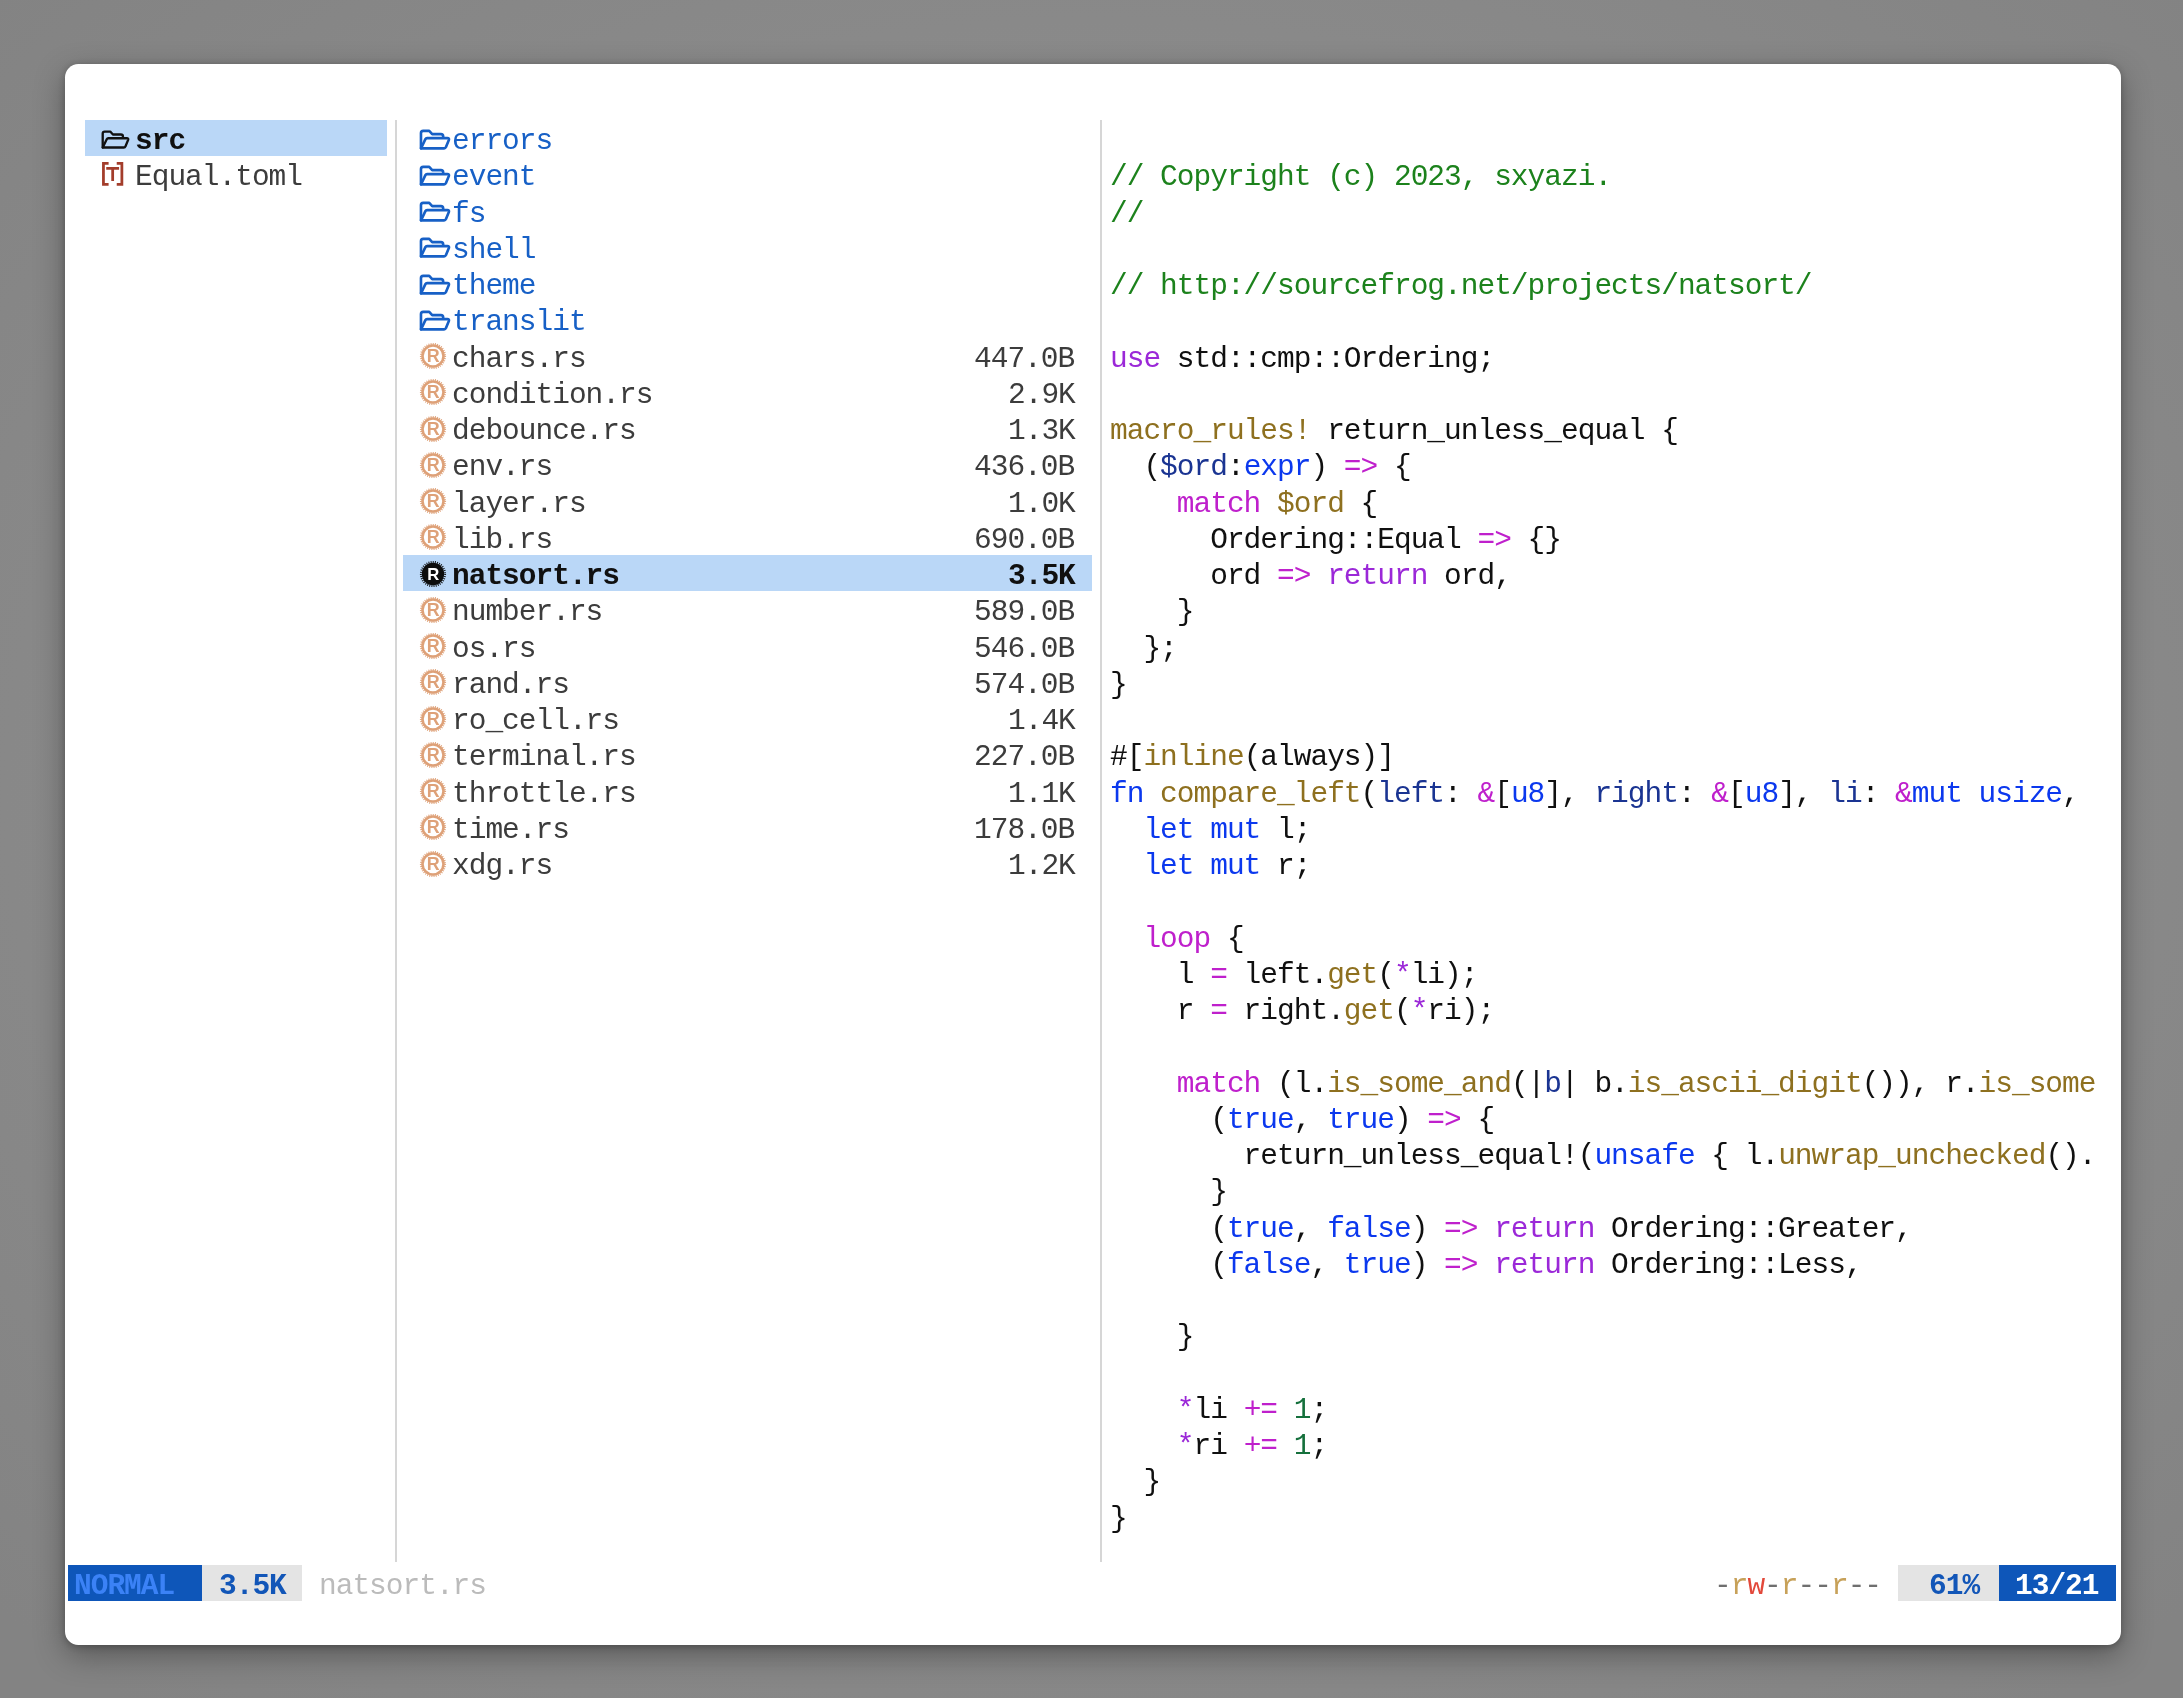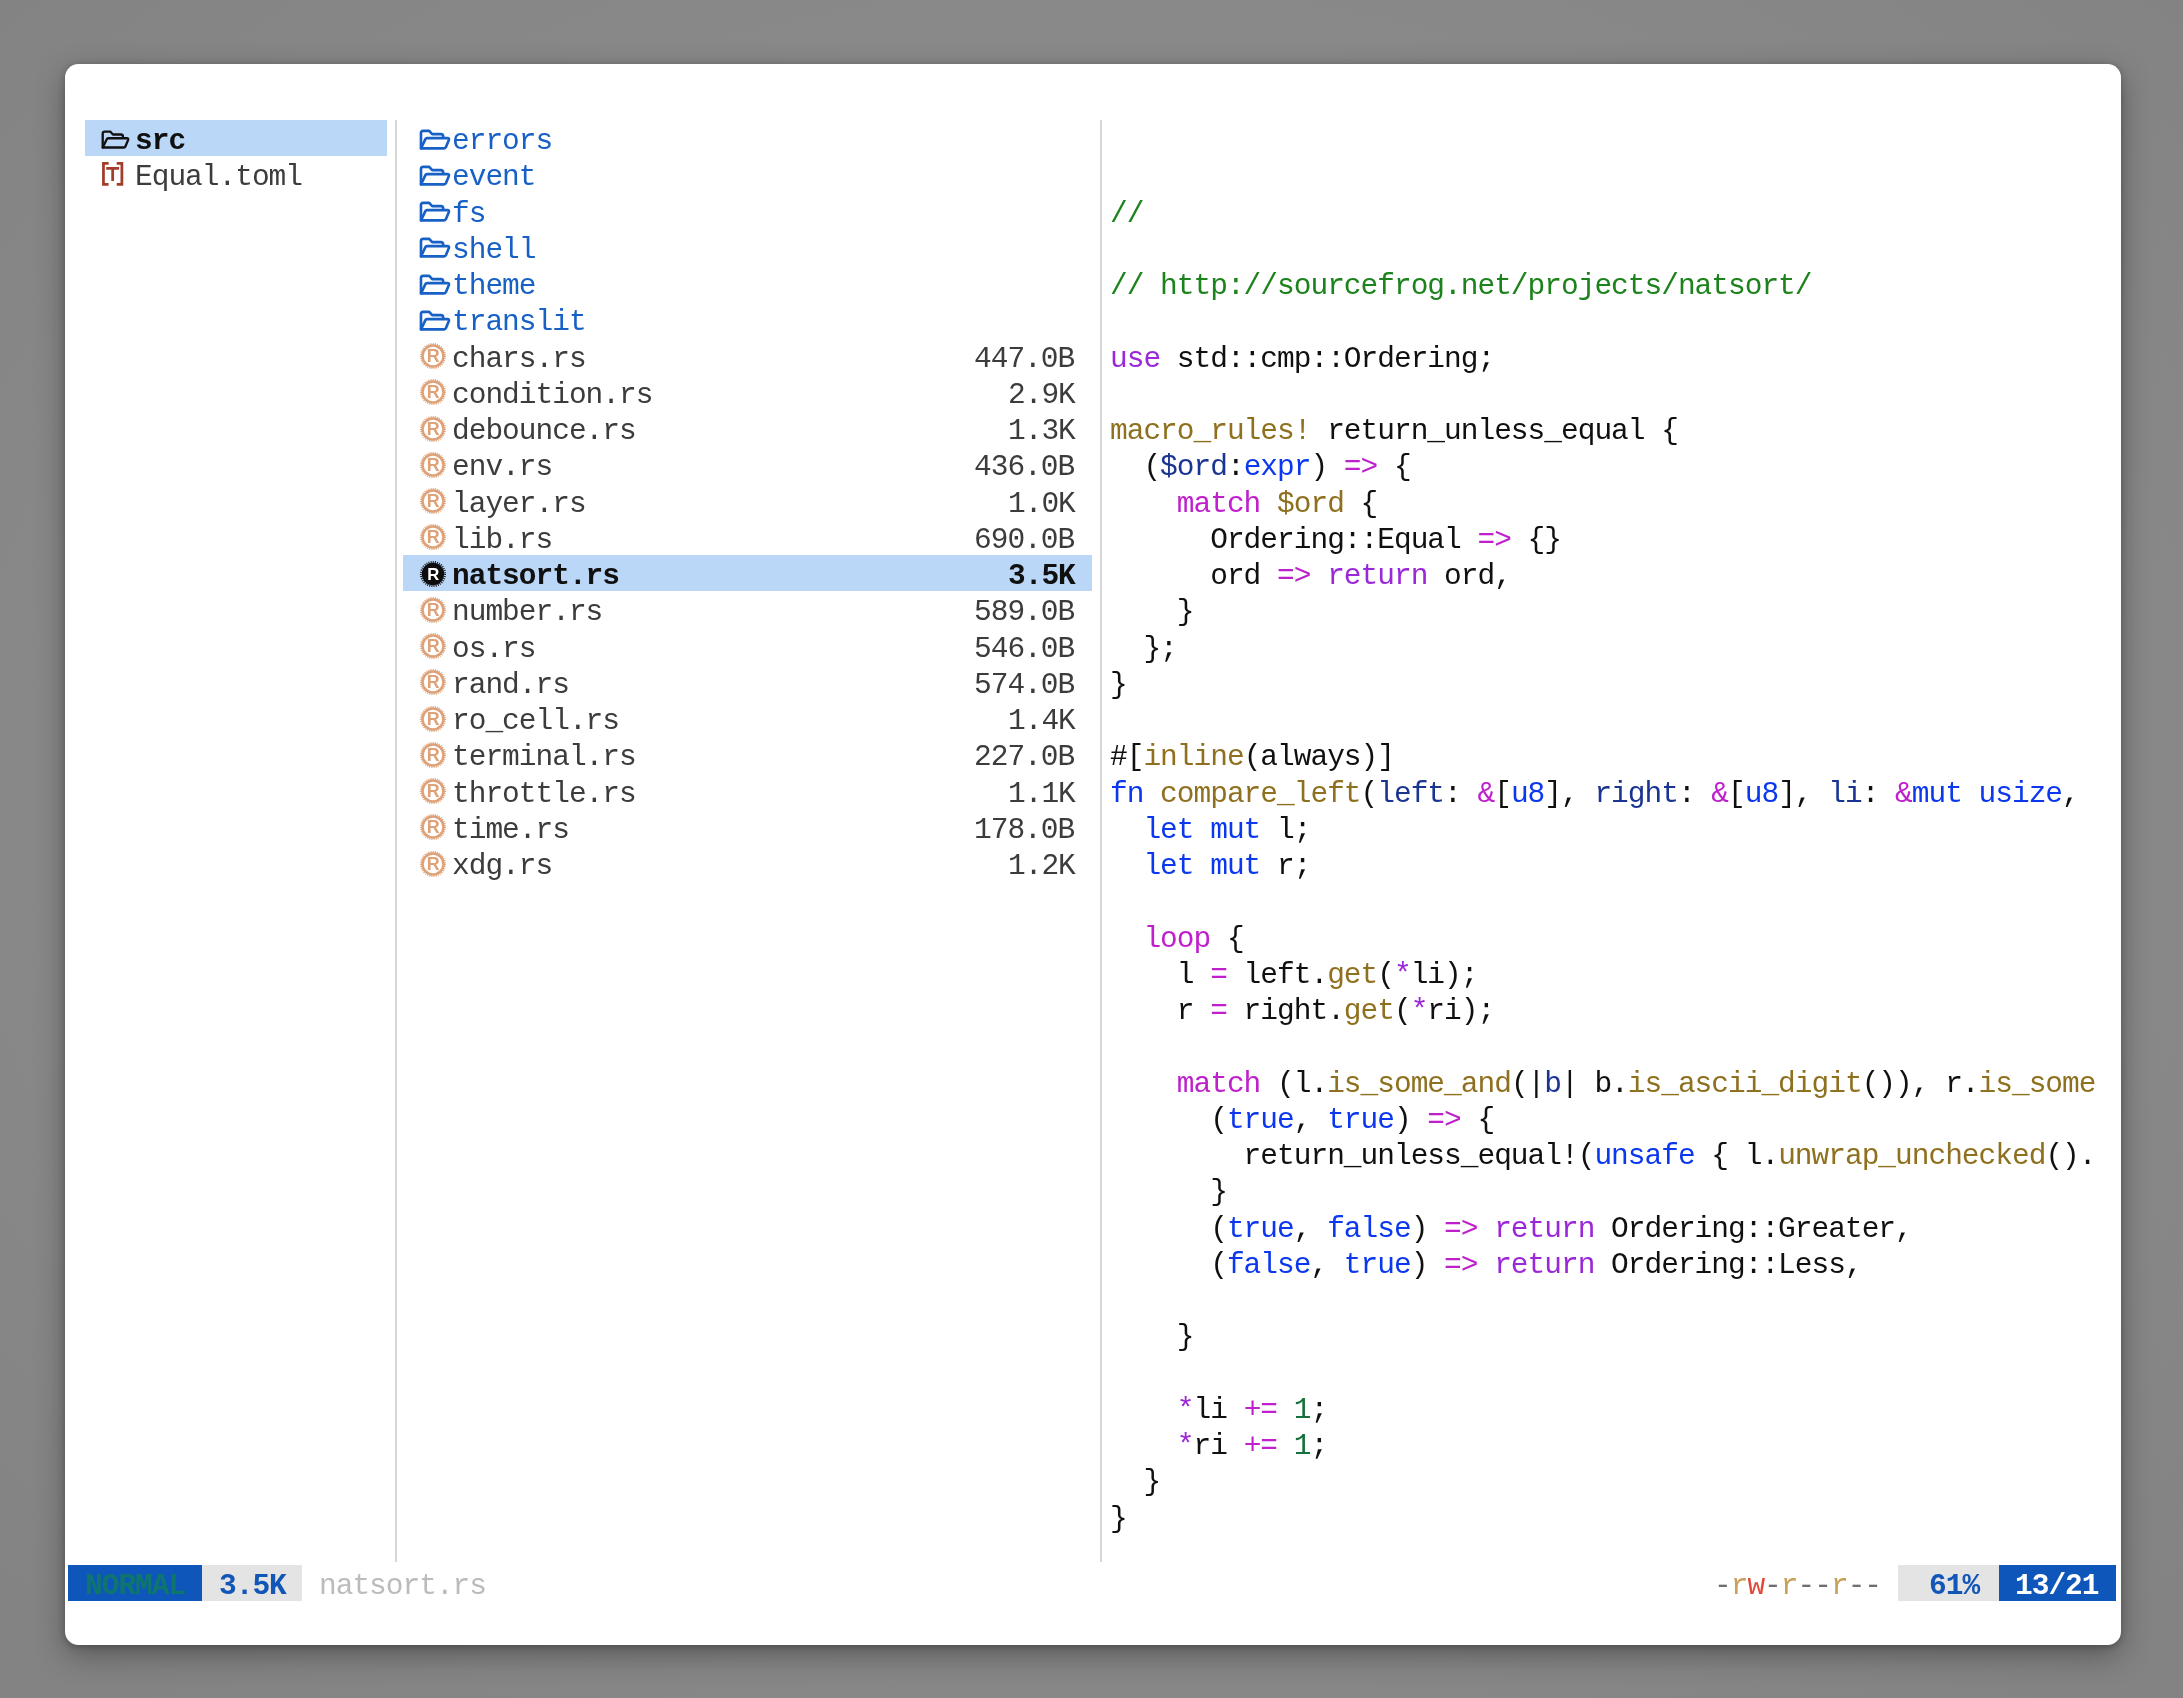--- a/index.html
+++ b/index.html
@@ -179,20 +179,21 @@
     </svg>
 <div class="t gy" style="left:387px;top:745px">time.rs</div>
 <div class="t gy" style="left:909px;top:745px">178.0B</div>
 <svg class="ic" style="left:353px;top:785px" width="30" height="30" viewBox="0 0 36 36">
       <circle cx="18" cy="18" r="12.6" fill="none" stroke="#dea178" stroke-width="3.1"></circle>
       <circle cx="18" cy="18" r="14.5" fill="none" stroke="#dea178" stroke-width="2.4" stroke-dasharray="1.15 1.45"></circle>
       <text x="18.2" y="25.4" text-anchor="middle" font-family="Liberation Sans, sans-serif" font-weight="bold" font-size="21.5" fill="#dea178">R</text>
     </svg>
 <div class="t gy" style="left:387px;top:781px">xdg.rs</div>
 <div class="t gy" style="left:943px;top:781px">1.2K</div>
+<div class="t" style="left:1045px;top:92px"><i class="c">// Copyright (c) 2023, sxyazi.</i></div>
 <div class="t" style="left:1045px;top:129px"><i class="c">//</i></div>
 <div class="t" style="left:1045px;top:201px"><i class="c">// http://sourcefrog.net/projects/natsort/</i></div>
 <div class="t" style="left:1045px;top:274px"><i class="v">use</i> std::cmp::Ordering;</div>
 <div class="t" style="left:1045px;top:346px"><i class="o">macro_rules!</i> return_unless_equal {</div>
 <div class="t" style="left:1045px;top:382px">  (<i class="n">$ord</i>:<i class="k">expr</i>) <i class="m">=&gt;</i> {</div>
 <div class="t" style="left:1045px;top:419px">    <i class="m">match</i> <i class="o">$ord</i> {</div>
 <div class="t" style="left:1045px;top:455px">      Ordering::Equal <i class="m">=&gt;</i> {}</div>
 <div class="t" style="left:1045px;top:491px">      ord <i class="m">=&gt;</i> <i class="v">return</i> ord,</div>
 <div class="t" style="left:1045px;top:527px">    }</div>
 <div class="t" style="left:1045px;top:564px">  };</div>
@@ -209,21 +210,21 @@
 <div class="t" style="left:1045px;top:1071px">        return_unless_equal!(<i class="k">unsafe</i> { l.<i class="o">unwrap_unchecked</i>().</div>
 <div class="t" style="left:1045px;top:1107px">      }</div>
 <div class="t" style="left:1045px;top:1180px">      (<i class="k">false</i>, <i class="k">true</i>) <i class="m">=&gt;</i> <i class="v">return</i> Ordering::Less,</div>
 <div class="t" style="left:1045px;top:1144px">      (<i class="k">true</i>, <i class="k">false</i>) <i class="m">=&gt;</i> <i class="v">return</i> Ordering::Greater,</div>
 <div class="t" style="left:1045px;top:1252px">    }</div>
 <div class="t" style="left:1045px;top:1325px">    <i class="v">*</i>li <i class="m">+=</i> <i class="g">1</i>;</div>
 <div class="t" style="left:1045px;top:1361px">    <i class="v">*</i>ri <i class="m">+=</i> <i class="g">1</i>;</div>
 <div class="t" style="left:1045px;top:1397px">  }</div>
 <div class="t" style="left:1045px;top:1434px">}</div>
 <div class="badge" style="left:3.4px;top:1501px;width:134px;background:#0e56b9"></div>
-<div class="t b" style="left:20px;top:1501px;color:#0f766e">NORMAL</div>
+<div class="t b" style="left:9px;top:1501px;color:#3b82f6">NORMAL</div>
 <div class="badge" style="left:137px;top:1501px;width:100px;background:#e4e4e4"></div>
 <div class="t b" style="left:154px;top:1501px;color:#1256b8">3.5K</div>
 <div class="t" style="left:254px;top:1501px;color:#bbbbbb">natsort.rs</div>
 <div class="t" style="left:1649px;top:1501px"><i style="color:#6f6f6f">-</i><i style="color:#c7a159">r</i><i style="color:#e2483a">w</i><i style="color:#6f6f6f">-</i><i style="color:#c7a159">r</i><i style="color:#6f6f6f">-</i><i style="color:#6f6f6f">-</i><i style="color:#c7a159">r</i><i style="color:#6f6f6f">-</i><i style="color:#6f6f6f">-</i></div>
 <div class="badge" style="left:1833px;top:1501px;width:101px;background:#e4e4e4"></div>
 <div class="t b" style="left:1864px;top:1501px;color:#1256b8">61%</div>
 <div class="badge" style="left:1934px;top:1501px;width:117px;background:#0e56b9"></div>
 <div class="t b" style="left:1950px;top:1501px;color:#ffffff">13/21</div>
 </div>
 

